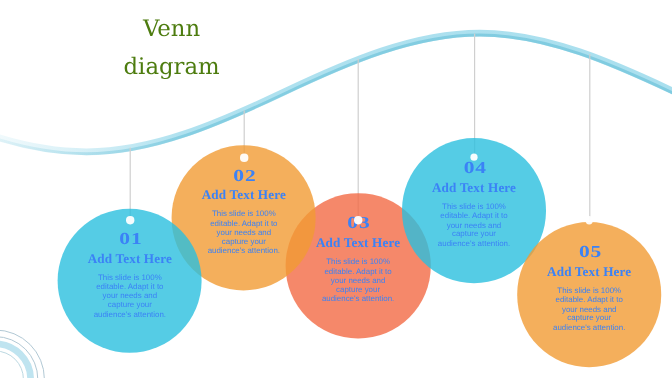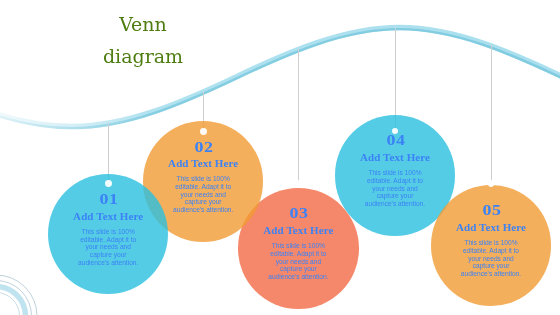--- a/index.html
+++ b/index.html
@@ -71,21 +71,21 @@
       <div class="stem" style="left: 202.7px; top: 92.4px; height: 38.75px; z-index: 1;"></div>
       <div class="node" style="left: 142.95px; top: 121.15px; background: rgba(241, 155, 51, 0.8); z-index: 12;">
         <div class="inner">
           <div class="num" style="top:19.4px"><span>02</span></div>
           <div class="hdr" style="top:37px">Add Text Here</div>
           <div class="bodytext" style="top:54.2px">This slide is 100% editable. Adapt it to your needs and capture your audience's attention.</div>
         </div>
       </div>
       <div class="dot" style="left: 199.8px; top: 127.75px; z-index: 40;"></div>
       <div class="stem" style="left: 297.9px; top: 49px; height: 134.75px; z-index: 1;"></div>
-      <div class="node" style="left: 238.15px; top: 188px; background: rgba(242, 106, 69, 0.8); z-index: 11;">
+      <div class="node" style="left: 238.15px; top: 161px; background: rgba(242, 106, 69, 0.8); z-index: 11;">
         <div class="inner">
           <div class="num" style="top:19.4px"><span>03</span></div>
           <div class="hdr" style="top:37px">Add Text Here</div>
           <div class="bodytext" style="top:54.2px">This slide is 100% editable. Adapt it to your needs and capture your audience's attention.</div>
         </div>
       </div>
       <div class="dot" style="left: 295px; top: 180.35px; z-index: 40;"></div>
       <div class="stem" style="left: 394.5px; top: 27.6px; height: 103.35px; z-index: 1;"></div>
       <div class="node" style="left: 334.75px; top: 115px; background: rgba(43, 191, 222, 0.8); z-index: 14;">
         <div class="inner">

